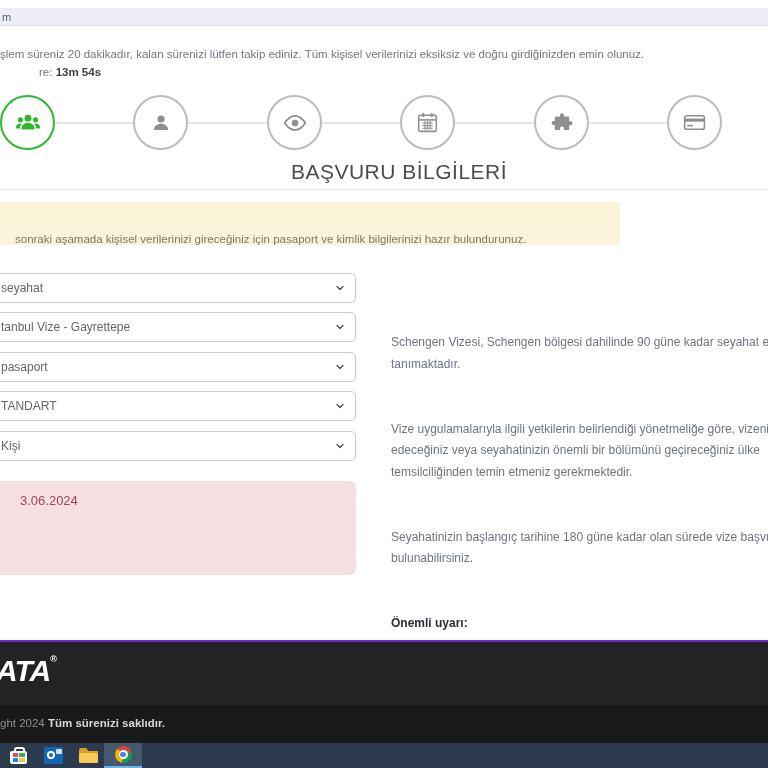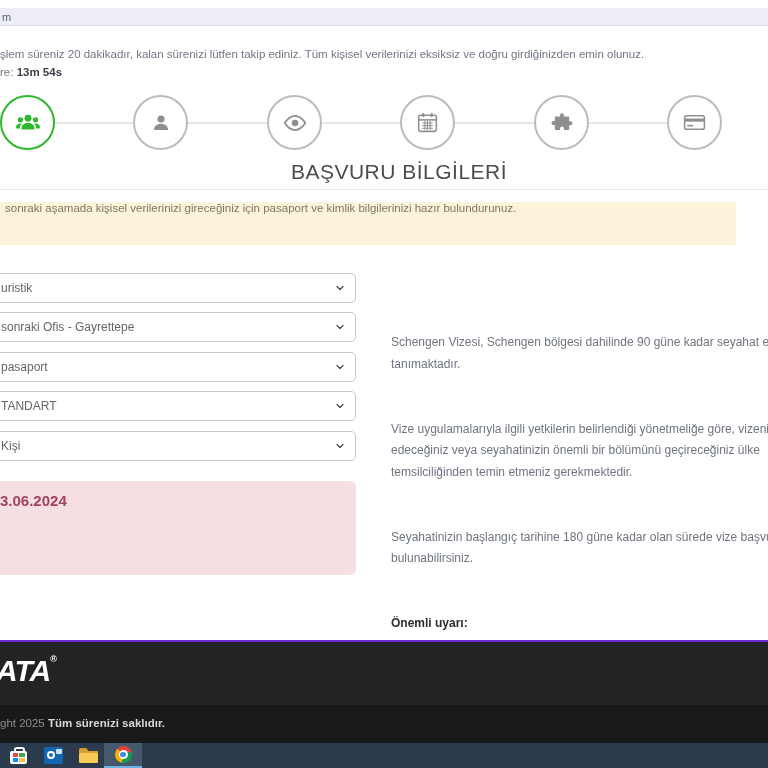--- a/index.html
+++ b/index.html
@@ -7,49 +7,49 @@
   body { font-family:"Liberation Sans", sans-serif; background:#fff; }
   #page { position:relative; width:768px; height:768px; overflow:hidden; background:#fff; }
 
   
   .topbar { position:absolute; top:8px; left:0; width:768px; height:18px;
             background:#ecedf6; border-bottom:1px solid #dde0ec;
             font-size:11px; color:#5a5f6e; line-height:18px; padding-left:2px; }
 
   
   .info-text { position:absolute; top:48px; left:0; font-size:11.5px; color:#707684; white-space:pre; }
-  .timer-line { position:absolute; top:66px; left:0; font-size:11.5px; color:#707684; white-space:pre; }
+  .timer-line { position:absolute; top:66px; left:0; font-size:11.5px; color:#707684; white-space:pre;padding-left:39px; }
   .timer-line b { color:#3a3f49; }
 
   
   .step-line { position:absolute; top:122px; left:27px; width:668px; height:2px; background:#e6e6e6; }
   .step-circle { position:absolute; top:95px; width:55px; height:55px; border-radius:50%;
                  background:#fff; border:2px solid #bcbcbc; display:flex; align-items:center; justify-content:center; }
   .step-circle.active { border-color:#2eb82e; }
   .step-circle svg { display:block; }
 
   .page-title { position:absolute; top:160px; left:0; width:758px; text-align:center;
                 font-size:21px; color:#4c4c4c; letter-spacing:0.5px;margin-left:20px; }
   .title-divider { position:absolute; top:189px; left:0; width:768px; height:1px; background:#e9e9e9; }
 
-  .notice-bar { position:absolute; top:202px; left:0; width:736px; height:43px; background:#fbf4da;
-                display:flex; align-items:flex-start; font-size:11.5px; color:#7d7766; padding-left:5px; white-space:pre; }
+  .notice-bar { position:absolute; top:202px; left:0; width:620px; height:43px; background:#fbf4da;
+                display:flex; align-items:flex-end; font-size:11.5px; color:#7d7766; padding-left:15px; white-space:pre; }
 
   
   .sel { position:absolute; left:-8px; width:364px; height:30px; background:#fff;
          border:1px solid #c8c8c8; border-radius:5px; display:flex; align-items:center;
          font-size:12px; color:#666; padding-left:8px; cursor:pointer; }
   .sel .chev { position:absolute; right:9px; top:8px; }
   #sel-0 { top:273px; } #sel-1 { top:312px; } #sel-2 { top:352px; } #sel-3 { top:391px; } #sel-4 { top:431px; }
 
   
   .alert-box { position:absolute; left:-8px; top:481px; width:364px; height:94px;
                background:#f5dfe3; border-radius:6px; padding:9px 6px 0 8px; overflow:hidden; }
   .alert-body { font-size:11px; color:#a85b6b; line-height:21.5px; white-space:pre; }
-  .alert-date { font-size:15px; color:#a4425a; font-weight:bold; line-height:21.5px; }
+  .alert-date { font-size:13px; color:#a4425a; font-weight:normal; line-height:21.5px;margin-left:20px; }
 
   
   .right-col { position:absolute; left:391px; top:289px; width:500px; font-size:12px;
                line-height:21.6px; color:#6e7480; white-space:pre; }
   .right-col .strong { color:#2c2c34; font-weight:bold; }
 
   
   .footer { position:absolute; top:640px; left:0; width:768px; height:65px; background:#232323;
             border-top:2px solid #6d28d9; }
   .footer-logo { position:absolute; left:-4px; top:12px; font-size:30px; font-style:italic;
@@ -173,27 +173,27 @@
   </div>
 
   <div class="page-title">BAŞVURU BİLGİLERİ</div>
   <div class="title-divider"></div>
 
   <div class="notice-bar">
     <span>sonraki aşamada kişisel verilerinizi gireceğiniz için pasaport ve kimlik bilgilerinizi hazır bulundurunuz.</span>
   </div>
 
   <div class="sel" id="sel-0">
-    <span>uristik</span>
+    <span>seyahat</span>
     <span class="chev"><svg width="12" height="12" viewBox="0 0 24 24">
           <path d="M6 9l6 6 6-6" fill="none" stroke="#444" stroke-width="2.4" stroke-linecap="round" stroke-linejoin="round"></path>
         </svg></span>
   </div>
   <div class="sel" id="sel-1">
-    <span>sonraki Ofis - Gayrettepe</span>
+    <span>tanbul Vize - Gayrettepe</span>
     <span class="chev"><svg width="12" height="12" viewBox="0 0 24 24">
           <path d="M6 9l6 6 6-6" fill="none" stroke="#444" stroke-width="2.4" stroke-linecap="round" stroke-linejoin="round"></path>
         </svg></span>
   </div>
   <div class="sel" id="sel-2">
     <span>pasaport</span>
     <span class="chev"><svg width="12" height="12" viewBox="0 0 24 24">
           <path d="M6 9l6 6 6-6" fill="none" stroke="#444" stroke-width="2.4" stroke-linecap="round" stroke-linejoin="round"></path>
         </svg></span>
   </div>
@@ -228,21 +228,21 @@
     <div class="strong">-İzmir Konsolosluğu için ulusal vize başvuruları sadece İzmir ofisimizden kabul
 edilmektedir, diğer ofislerden randevu almanız durumunda başvurunuz kabul
 edilmeyecektir.</div>
     
   </div>
 
   <div class="footer">
     <div class="footer-logo"><span>ATA</span><sup>®</sup></div>
   </div>
 
-  <div class="bottombar"><span>ght 2025 </span><b>Tüm sürenizi saklıdır.</b></div>
+  <div class="bottombar"><span>ght 2024 </span><b>Tüm sürenizi saklıdır.</b></div>
 
   <div class="taskbar">
     <div class="tb-icon tb-store">
       <div class="store-bag">
           <div class="store-grid">
             <i></i>
             <i></i>
             <i></i>
             <i></i>
           </div>

